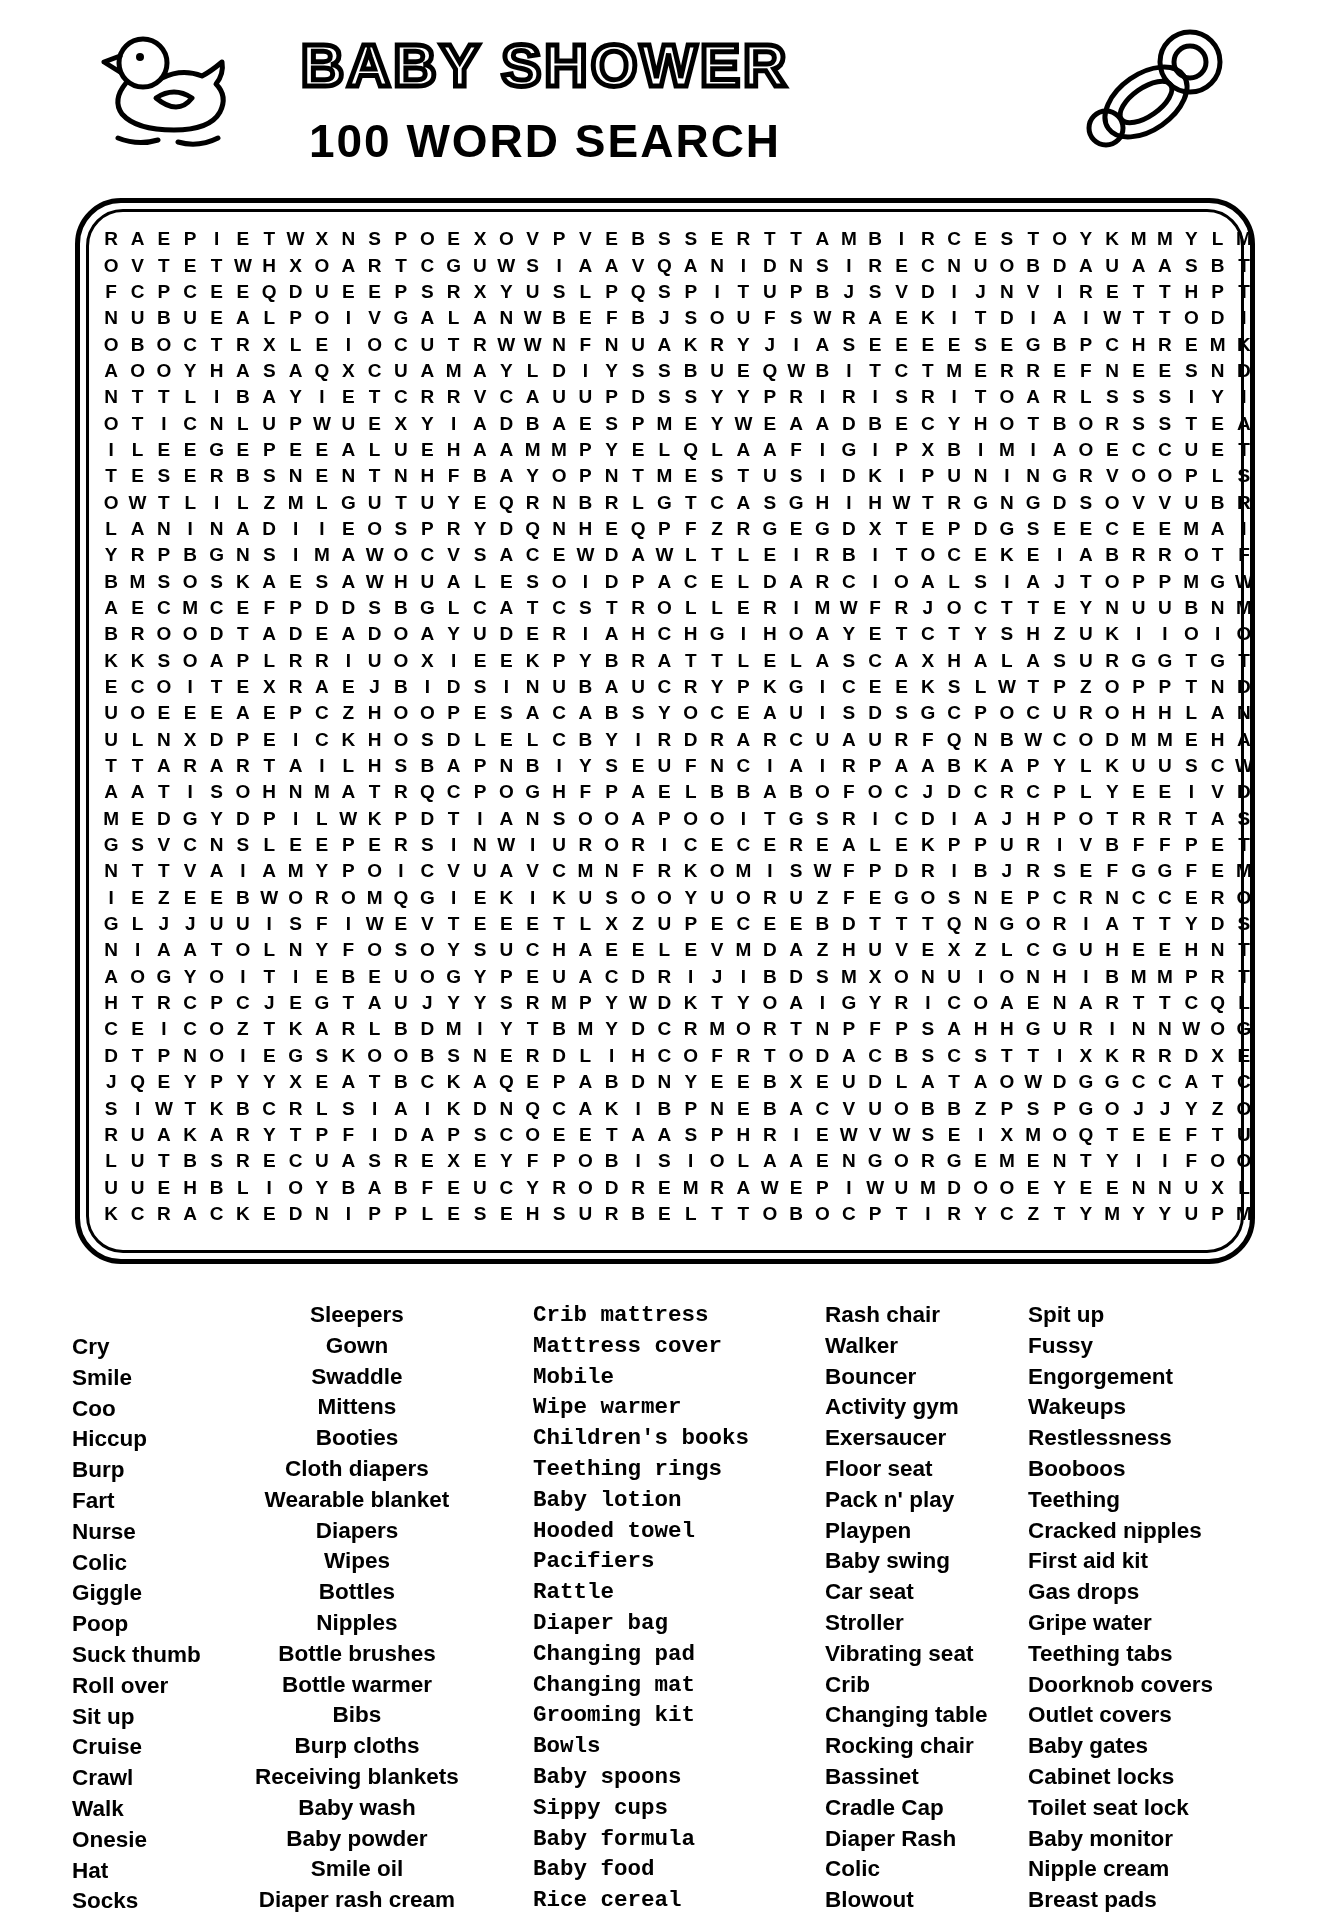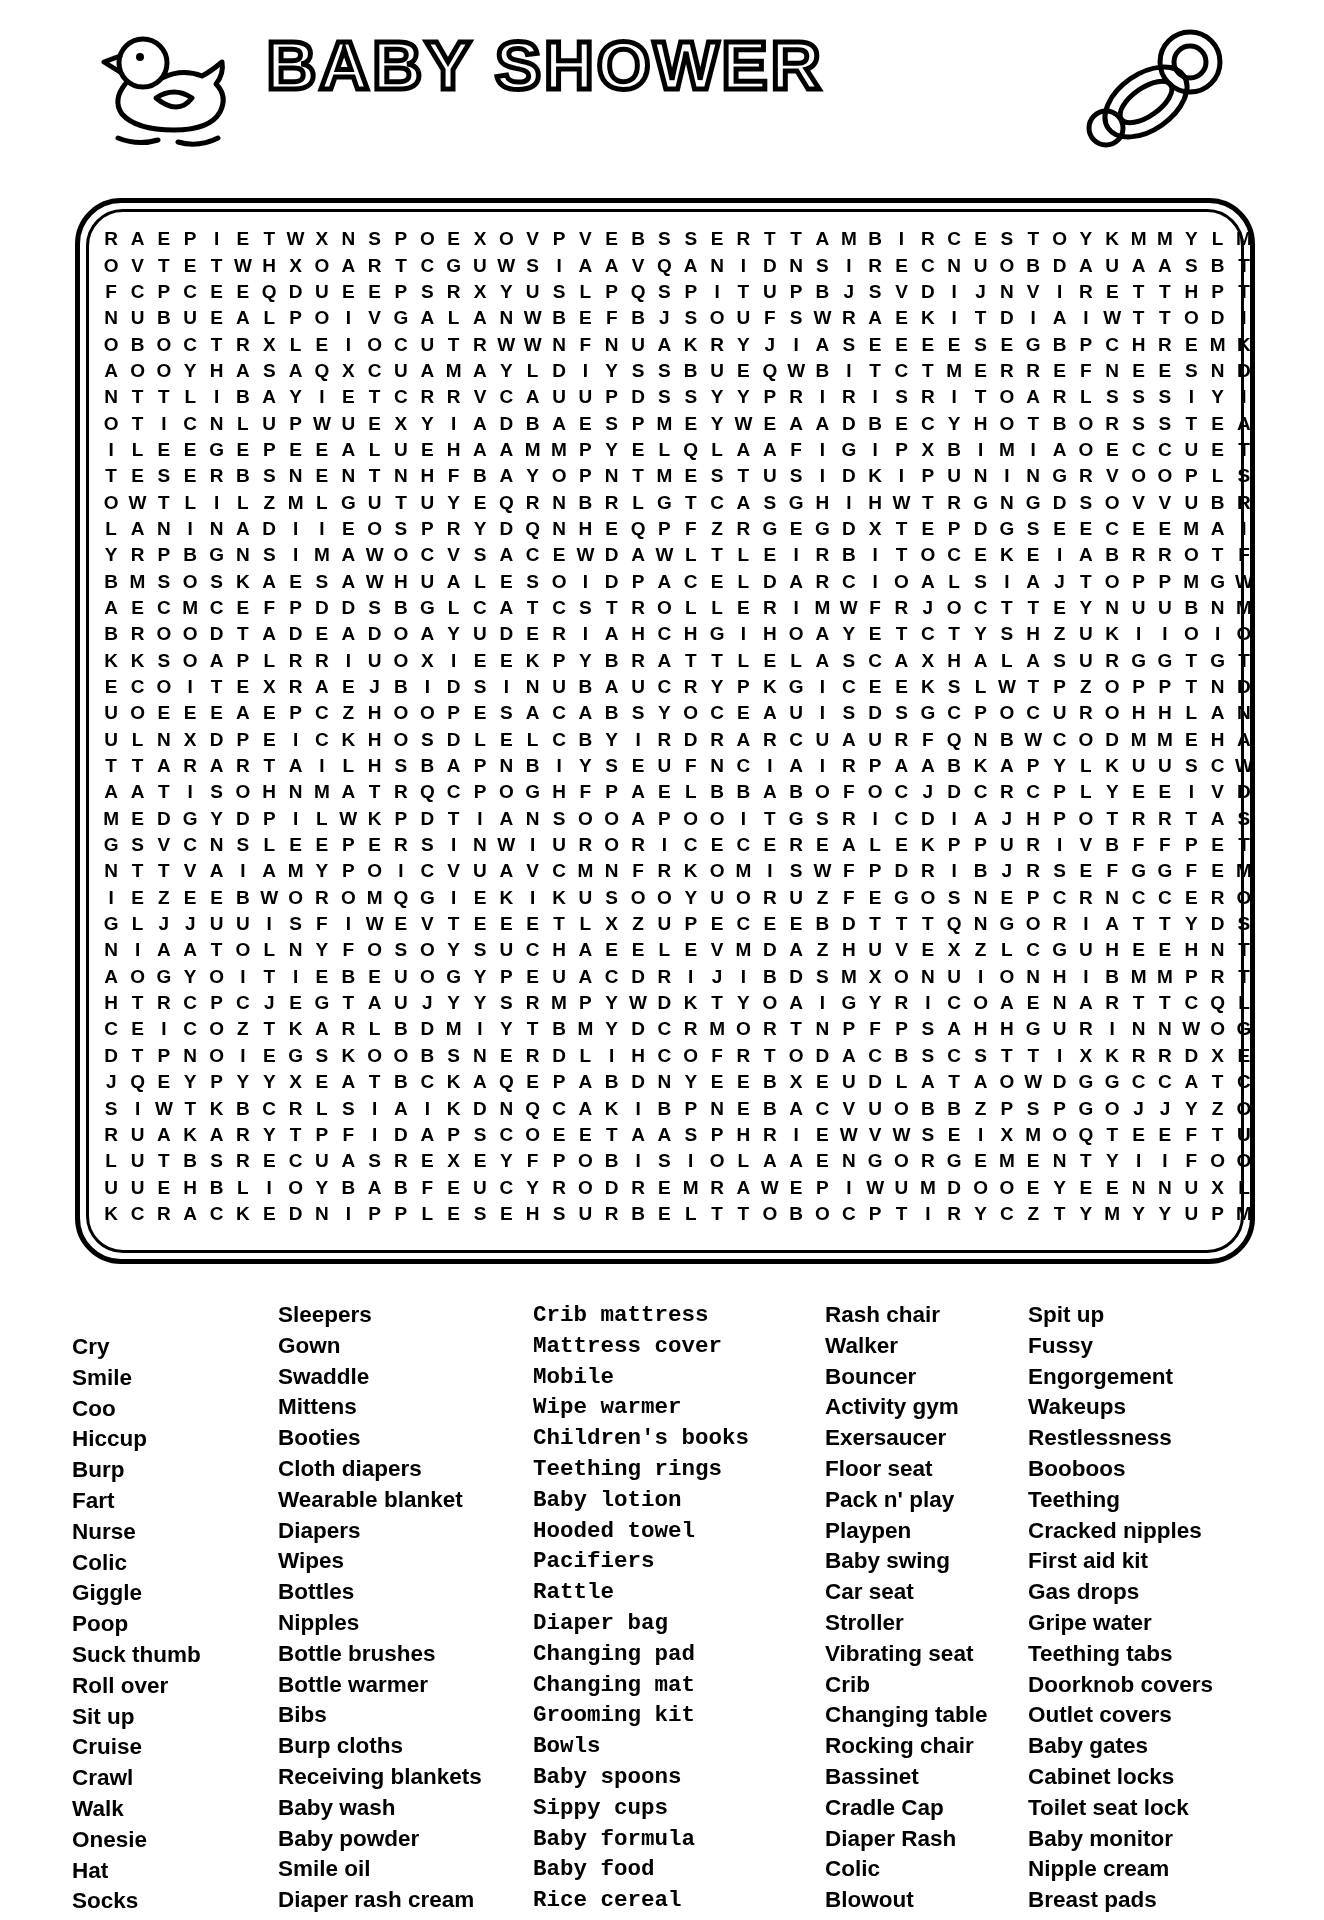--- a/index.html
+++ b/index.html
@@ -3,36 +3,36 @@
 <meta charset="utf-8">
 <style>
   html,body{margin:0;padding:0;background:#fff;}
   .page{position:relative;width:1324px;height:1920px;background:#fff;overflow:hidden;
         font-family:"Liberation Sans",sans-serif;color:#000;}
   
   .hdr-icon{position:absolute;}
   #duck{left:98px;top:26px;}
   #paci{left:1068px;top:22px;}
   .titles{position:absolute;left:215px;top:18px;width:660px;text-align:center;}
-  .title-main{font-size:69px;font-weight:700;letter-spacing:3px;color:#fff;
+  .title-main{font-size:60px;font-weight:700;letter-spacing:3px;color:#fff;
               -webkit-text-stroke:5px #000;line-height:96px;white-space:nowrap;}
   .title-sub{font-size:46px;font-weight:800;letter-spacing:2px;color:#000;
              line-height:50px;margin-top:2px;white-space:nowrap;}
   
   .grid-box{position:absolute;left:75px;top:198px;width:1180px;height:1066px;
             border:5px solid #000;border-radius:46px;box-sizing:border-box;}
   .grid-box-inner{position:absolute;inset:6px;border:3px solid #000;border-radius:37px;}
   .letter-grid{position:absolute;left:9px;top:14px;}
   .g-row{display:flex;}
   .g-cell{width:26.35px;height:26.35px;display:flex;align-items:center;justify-content:center;
           font-size:19px;font-weight:700;color:#000;}
   
   #word-list{position:absolute;left:0;top:1300px;width:1324px;}
   .w-col{position:absolute;top:0;}
-  #wcol-0{left:72px;margin-top:32px;}  #wcol-1{left:278px;} #wcol-2{left:533px;font-family:Liberation Mono, monospace;}
+  #wcol-0{left:72px;margin-top:32px;}  #wcol-1{left:255px;text-align:center;} #wcol-2{left:533px;font-family:Liberation Mono, monospace;}
   #wcol-3{left:825px;} #wcol-4{left:1028px;}
   .w-item{font-size:22.5px;font-weight:700;line-height:30.8px;white-space:nowrap;color:#000;}
   svg .ln{fill:none;stroke:#000;stroke-width:5;stroke-linecap:round;stroke-linejoin:round;}
   svg .fl{fill:#000;stroke:none;}
 </style>
 </head>
 <body>
 
 <div class="page">
 
@@ -40,20 +40,21 @@
     <circle class="ln" cx="45" cy="37" r="24"></circle>
     <path class="ln" d="M22,30 L6,36 L22,46"></path>
     <circle class="fl" cx="42" cy="31" r="4"></circle>
     <path class="ln" d="M28,57 Q14,74 24,88 Q38,104 76,104 Q112,104 122,86 Q130,70 118,58 Q126,48 124,36 Q112,46 104,50 Q84,42 64,52"></path>
     <path class="ln" d="M58,72 Q76,60 94,72 Q80,90 58,72 Z"></path>
     <path class="ln" d="M20,112 Q40,120 60,114 M80,116 Q100,122 120,112"></path>
   </svg>
 
   <div class="titles">
     <div class="title-main">BABY SHOWER</div>
+    <div class="title-sub">100 WORD SEARCH</div>
   </div>
 
   <svg id="paci" class="hdr-icon" width="175" height="130" viewBox="0 0 175 130">
     <circle class="ln" cx="122" cy="40" r="30"></circle>
     <circle class="ln" cx="122" cy="40" r="16"></circle>
     <g transform="rotate(-35 78 80)">
       <ellipse class="ln" cx="78" cy="80" rx="46" ry="28"></ellipse>
       <ellipse class="ln" cx="78" cy="80" rx="30" ry="14"></ellipse>
     </g>
     <circle class="ln" cx="38" cy="106" r="17"></circle>

